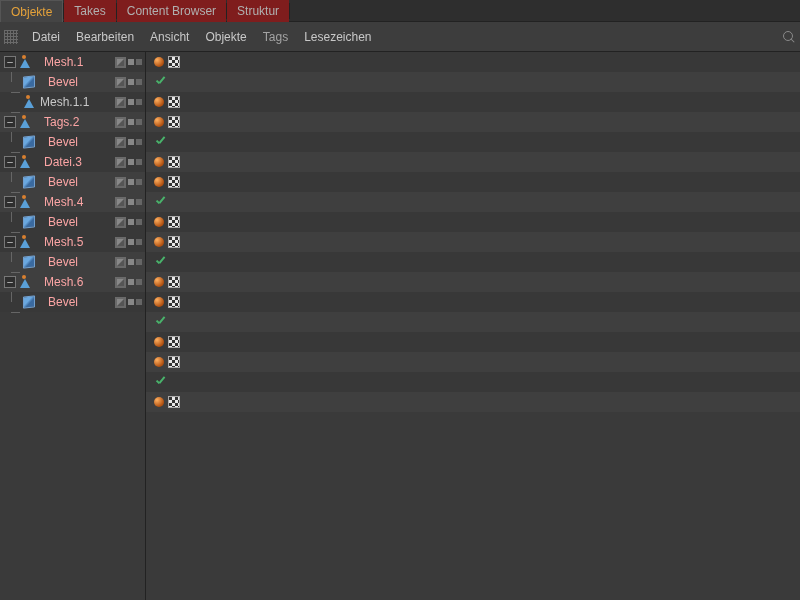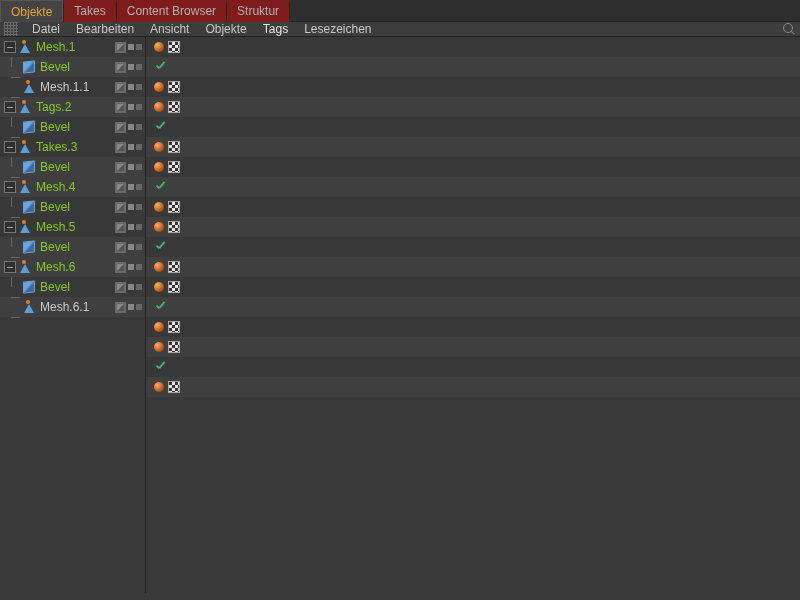--- a/index.html
+++ b/index.html
@@ -4,30 +4,30 @@
 <style>
   * { margin: 0; padding: 0; box-sizing: border-box; font-family: "Segoe UI", Arial, sans-serif; }
   body { background: #3a3a3a; color: #b0b0b0; font-size: 12px; width: 800px; height: 600px; overflow: hidden; }
 
   .tabs { display: flex; align-items: center; background: #2e2e2e; height: 22px; border-bottom: 1px solid #222; }
   .tab { padding: 3px 10px; color: #b0b0b0; cursor: pointer; height: 22px; line-height: 16px; }
   .tab.active { background: #444; color: #e5a23a; border-top: 1px solid #555; border-left: 1px solid #555; border-right: 1px solid #555; }
   .tab:not(.active){ background: #7f1d1d; }
   .tab-sep { width:1px; height:16px; background:#222; }
 
-  .menubar { display: flex; align-items: center; background: #3d3d3d; height: 15px; border-bottom: 1px solid #222; padding-left: 4px; gap: 2px; }
+  .menubar { display: flex; align-items: center; background: #3d3d3d; height: 30px; border-bottom: 1px solid #222; padding-left: 4px; gap: 2px; }
   .menu-grip { width: 14px; height: 14px; margin-right: 4px;
     background-image:
       linear-gradient(#888 1px, transparent 1px),
       linear-gradient(90deg,#888 1px, transparent 1px);
     background-size: 3px 3px;
     opacity: .6;
   }
   .menuitem { padding: 3px 8px; color: #c8c8c8; cursor: pointer; }
-  .menuitem.hi { color: #e5e5e5; }
+  .menuitem.hi { color: #a3a3a3; }
   .menubar .spring { flex:1; }
   .search-ico { width:14px; height:14px; margin-right:4px; position:relative; opacity:.7; }
   .search-ico::before { content:""; position:absolute; width:8px; height:8px; border:1px solid #aaa; border-radius:50%; left:1px; top:1px;}
   .search-ico::after { content:""; position:absolute; width:5px; height:1px; background:#aaa; transform:rotate(45deg); left:8px; top:10px;}
 
   .panel { display:flex; height: calc(600px - 44px); }
   .treecol { width: 146px; border-right: 1px solid #222; background:#3a3a3a; }
   .tagcol { flex:1; background:#3a3a3a; }
 
   .row { display:flex; align-items:center; height:20px; }
@@ -40,21 +40,21 @@
   .spacer1::after { content:""; position:absolute; left:7px; right:2px; top:10px; border-top:1px solid #666; }
 
   .expander { width:12px; height:12px; border:1px solid #777; background:#2e2e2e; color:#ccc; font-size:10px; line-height:9px; text-align:center; margin-right:2px; cursor:pointer; }
 
   .objicon { width:14px; height:14px; margin-right:4px; position:relative; }
   .mesh-icon::before { content:""; position:absolute; left:2px; bottom:1px; border-left:5px solid transparent; border-right:5px solid transparent; border-bottom:9px solid #5aa0d8; }
   .mesh-icon::after { content:""; position:absolute; left:4px; top:0; width:4px; height:4px; background:#d88030; border-radius:50%; }
   .bevel-icon { background:linear-gradient(135deg,#6aa8e0 40%,#3a6aa0 60%); border:1px solid #7bb0e6; transform:skewY(-6deg) scale(.85); }
 
   .objname { color:#c8c8c8; white-space:nowrap; }
-  .objname.sel { color:#84cc16; }
+  .objname.sel { color:#fca5a5;margin-left:8px; }
 
   .treecol .row .grow { flex:1; }
   .layerdots { display:flex; gap:2px; margin-right:3px; }
   .dot { width:6px; height:6px; background:#777; }
   .dot.top { background:#888; }
   .dot.bot { background:#666; }
   .layerbox { width:11px; height:11px; background:#6a6a6a; position:relative; margin-right:2px; }
   .layerbox::after{content:"";position:absolute;inset:2px;background:linear-gradient(135deg,#888 49%,#555 51%);}
 
   .tagcol .row { padding-left:8px; gap:4px; }
@@ -148,21 +148,21 @@
         <span class="grow"></span>
         <div class="layerbox"></div>
         <div class="layerdots">
           <div class="dot top"></div>
           <div class="dot bot"></div>
         </div>
       </div>
       <div class="row even">
         <div class="expander">–</div>
         <div class="objicon mesh-icon"></div>
-        <span class="objname sel">Takes.3</span>
+        <span class="objname sel">Datei.3</span>
         <span class="grow"></span>
         <div class="layerbox"></div>
         <div class="layerdots">
           <div class="dot top"></div>
           <div class="dot bot"></div>
         </div>
       </div>
       <div class="row odd">
         <span class="spacer1"></span>
         <div class="objicon bevel-icon"></div>
@@ -226,31 +226,20 @@
         <div class="layerbox"></div>
         <div class="layerdots">
           <div class="dot top"></div>
           <div class="dot bot"></div>
         </div>
       </div>
       <div class="row even">
         <span class="spacer1"></span>
         <div class="objicon bevel-icon"></div>
         <span class="objname sel">Bevel</span>
-        <span class="grow"></span>
-        <div class="layerbox"></div>
-        <div class="layerdots">
-          <div class="dot top"></div>
-          <div class="dot bot"></div>
-        </div>
-      </div>
-      <div class="row odd">
-        <span class="spacer1 elbow"></span>
-        <div class="objicon mesh-icon"></div>
-        <span class="objname">Mesh.6.1</span>
         <span class="grow"></span>
         <div class="layerbox"></div>
         <div class="layerdots">
           <div class="dot top"></div>
           <div class="dot bot"></div>
         </div>
       </div>
     </div>
   <div class="tagcol" id="tagcol">
       <div class="row even">

